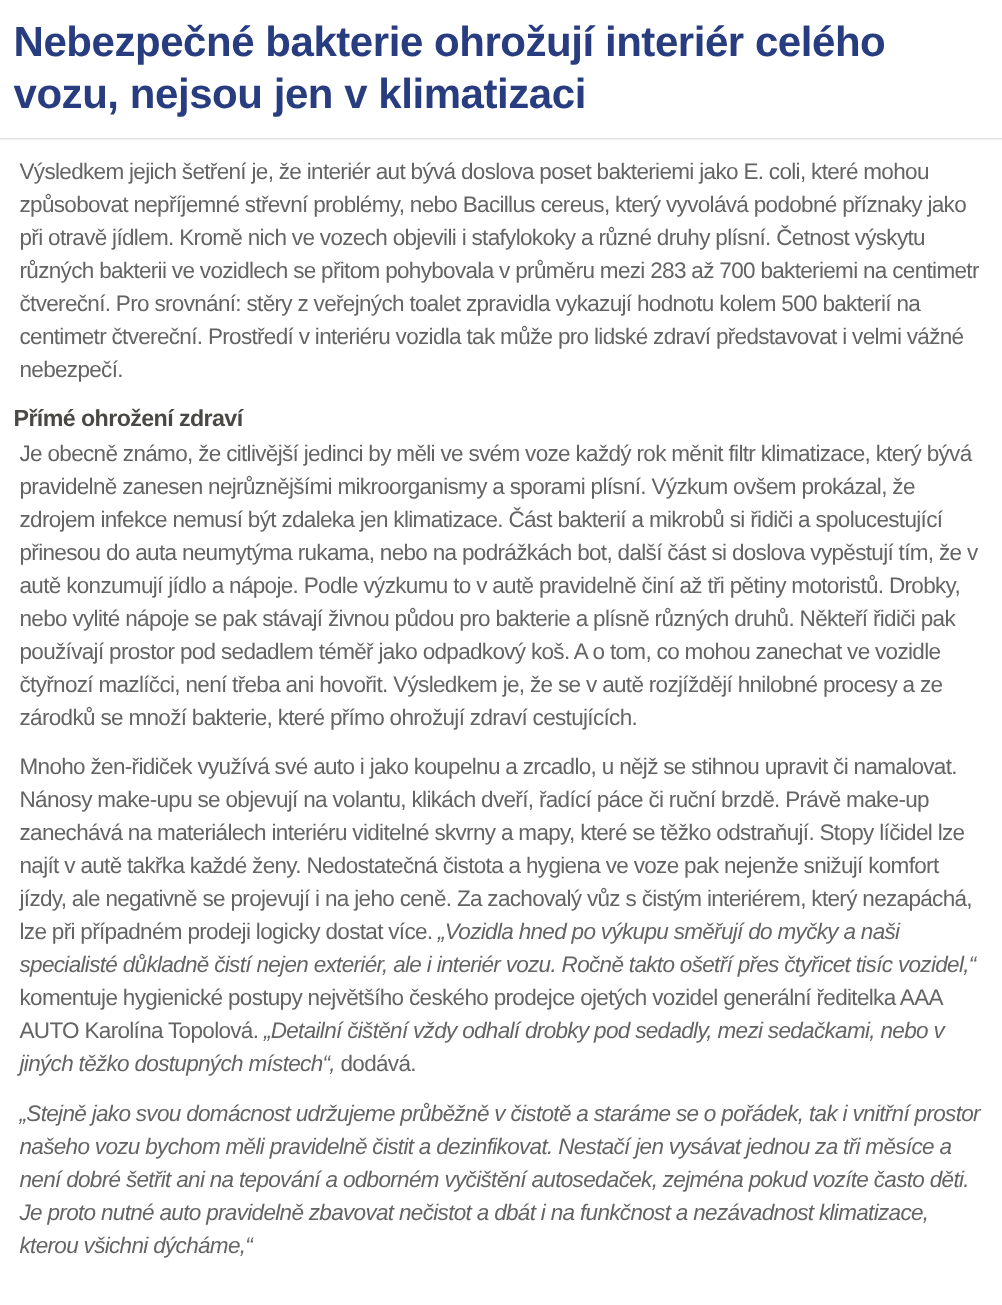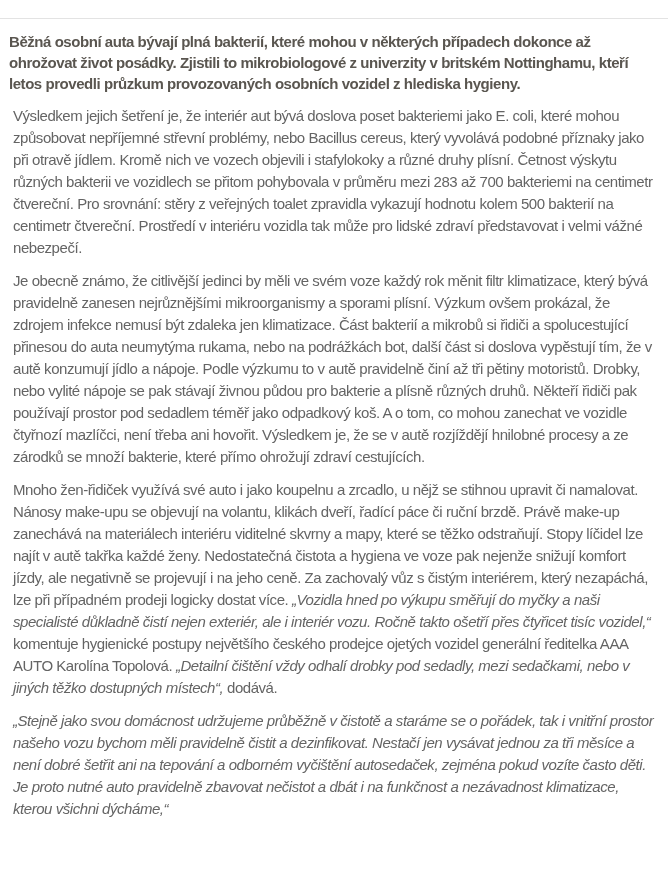--- a/index.html
+++ b/index.html
@@ -58,27 +58,28 @@
   }
   .quote {
     font-style: italic;
   }
 </style>
 </head>
 <body>
 
 <div class="page">
 
+  <h1 class="article-title">Nebezpečné bakterie ohrožují interiér celého vozu, nejsou jen v klimatizaci</h1>
 
   <hr class="divider">
 
-  <p class="lead">Běžná osobní auta bývají plná bakterií, které mohou v některých případech dokonce až ohrožovat život posádky. Zjistili to mikrobiologové z univerzity v britském Nottinghamu, kteří letos provedli průzkum provozovaných osobních vozidel z hlediska hygieny.</p>
 
   <p class="body-text">Výsledkem jejich šetření je, že interiér aut bývá doslova poset bakteriemi jako E. coli, které mohou způsobovat nepříjemné střevní problémy, nebo Bacillus cereus, který vyvolává podobné příznaky jako při otravě jídlem. Kromě nich ve vozech objevili i stafylokoky a různé druhy plísní. Četnost výskytu různých bakterii ve vozidlech se přitom pohybovala v průměru mezi 283 až 700 bakteriemi na centimetr čtvereční. Pro srovnání: stěry z veřejných toalet zpravidla vykazují hodnotu kolem 500 bakterií na centimetr čtvereční. Prostředí v interiéru vozidla tak může pro lidské zdraví představovat i velmi vážné nebezpečí.</p>
 
+  <h2 class="section-heading">Přímé ohrožení zdraví</h2>
 
   <p class="body-text">Je obecně známo, že citlivější jedinci by měli ve svém voze každý rok měnit filtr klimatizace, který bývá pravidelně zanesen nejrůznějšími mikroorganismy a sporami plísní. Výzkum ovšem prokázal, že zdrojem infekce nemusí být zdaleka jen klimatizace. Část bakterií a mikrobů si řidiči a spolucestující přinesou do auta neumytýma rukama, nebo na podrážkách bot, další část si doslova vypěstují tím, že v autě konzumují jídlo a nápoje. Podle výzkumu to v autě pravidelně činí až tři pětiny motoristů. Drobky, nebo vylité nápoje se pak stávají živnou půdou pro bakterie a plísně různých druhů. Někteří řidiči pak používají prostor pod sedadlem téměř jako odpadkový koš. A o tom, co mohou zanechat ve vozidle čtyřnozí mazlíčci, není třeba ani hovořit. Výsledkem je, že se v autě rozjíždějí hnilobné procesy a ze zárodků se množí bakterie, které přímo ohrožují zdraví cestujících.</p>
 
 
   <p class="body-text"><span>Mnoho žen-řidiček využívá své auto i jako koupelnu a zrcadlo, u nějž se stihnou upravit či namalovat. Nánosy make-upu se objevují na volantu, klikách dveří, řadící páce či ruční brzdě. Právě make-up zanechává na materiálech interiéru viditelné skvrny a mapy, které se těžko odstraňují. Stopy líčidel lze najít v autě takřka každé ženy. Nedostatečná čistota a hygiena ve voze pak nejenže snižují komfort jízdy, ale negativně se projevují i na jeho ceně. Za zachovalý vůz s čistým interiérem, který nezapáchá, lze při případném prodeji logicky dostat více. </span><span class="quote">„Vozidla hned po výkupu směřují do myčky a naši specialisté důkladně čistí nejen exteriér, ale i interiér vozu. Ročně takto ošetří přes čtyřicet tisíc vozidel,“</span><span> komentuje hygienické postupy největšího českého prodejce ojetých vozidel generální ředitelka AAA AUTO Karolína Topolová. </span><span class="quote">„Detailní čištění vždy odhalí drobky pod sedadly, mezi sedačkami, nebo v jiných těžko dostupných místech“,</span><span> dodává.</span></p>
 
   <p class="body-text"><span class="quote">„Stejně jako svou domácnost udržujeme průběžně v čistotě a staráme se o pořádek, tak i vnitřní prostor našeho vozu bychom měli pravidelně čistit a dezinfikovat. Nestačí jen vysávat jednou za tři měsíce a není dobré šetřit ani na tepování a odborném vyčištění autosedaček, zejména pokud vozíte často děti. Je proto nutné auto pravidelně zbavovat nečistot a dbát i na funkčnost a nezávadnost klimatizace, kterou všichni dýcháme,“</span></p>
 
 </div>
 

